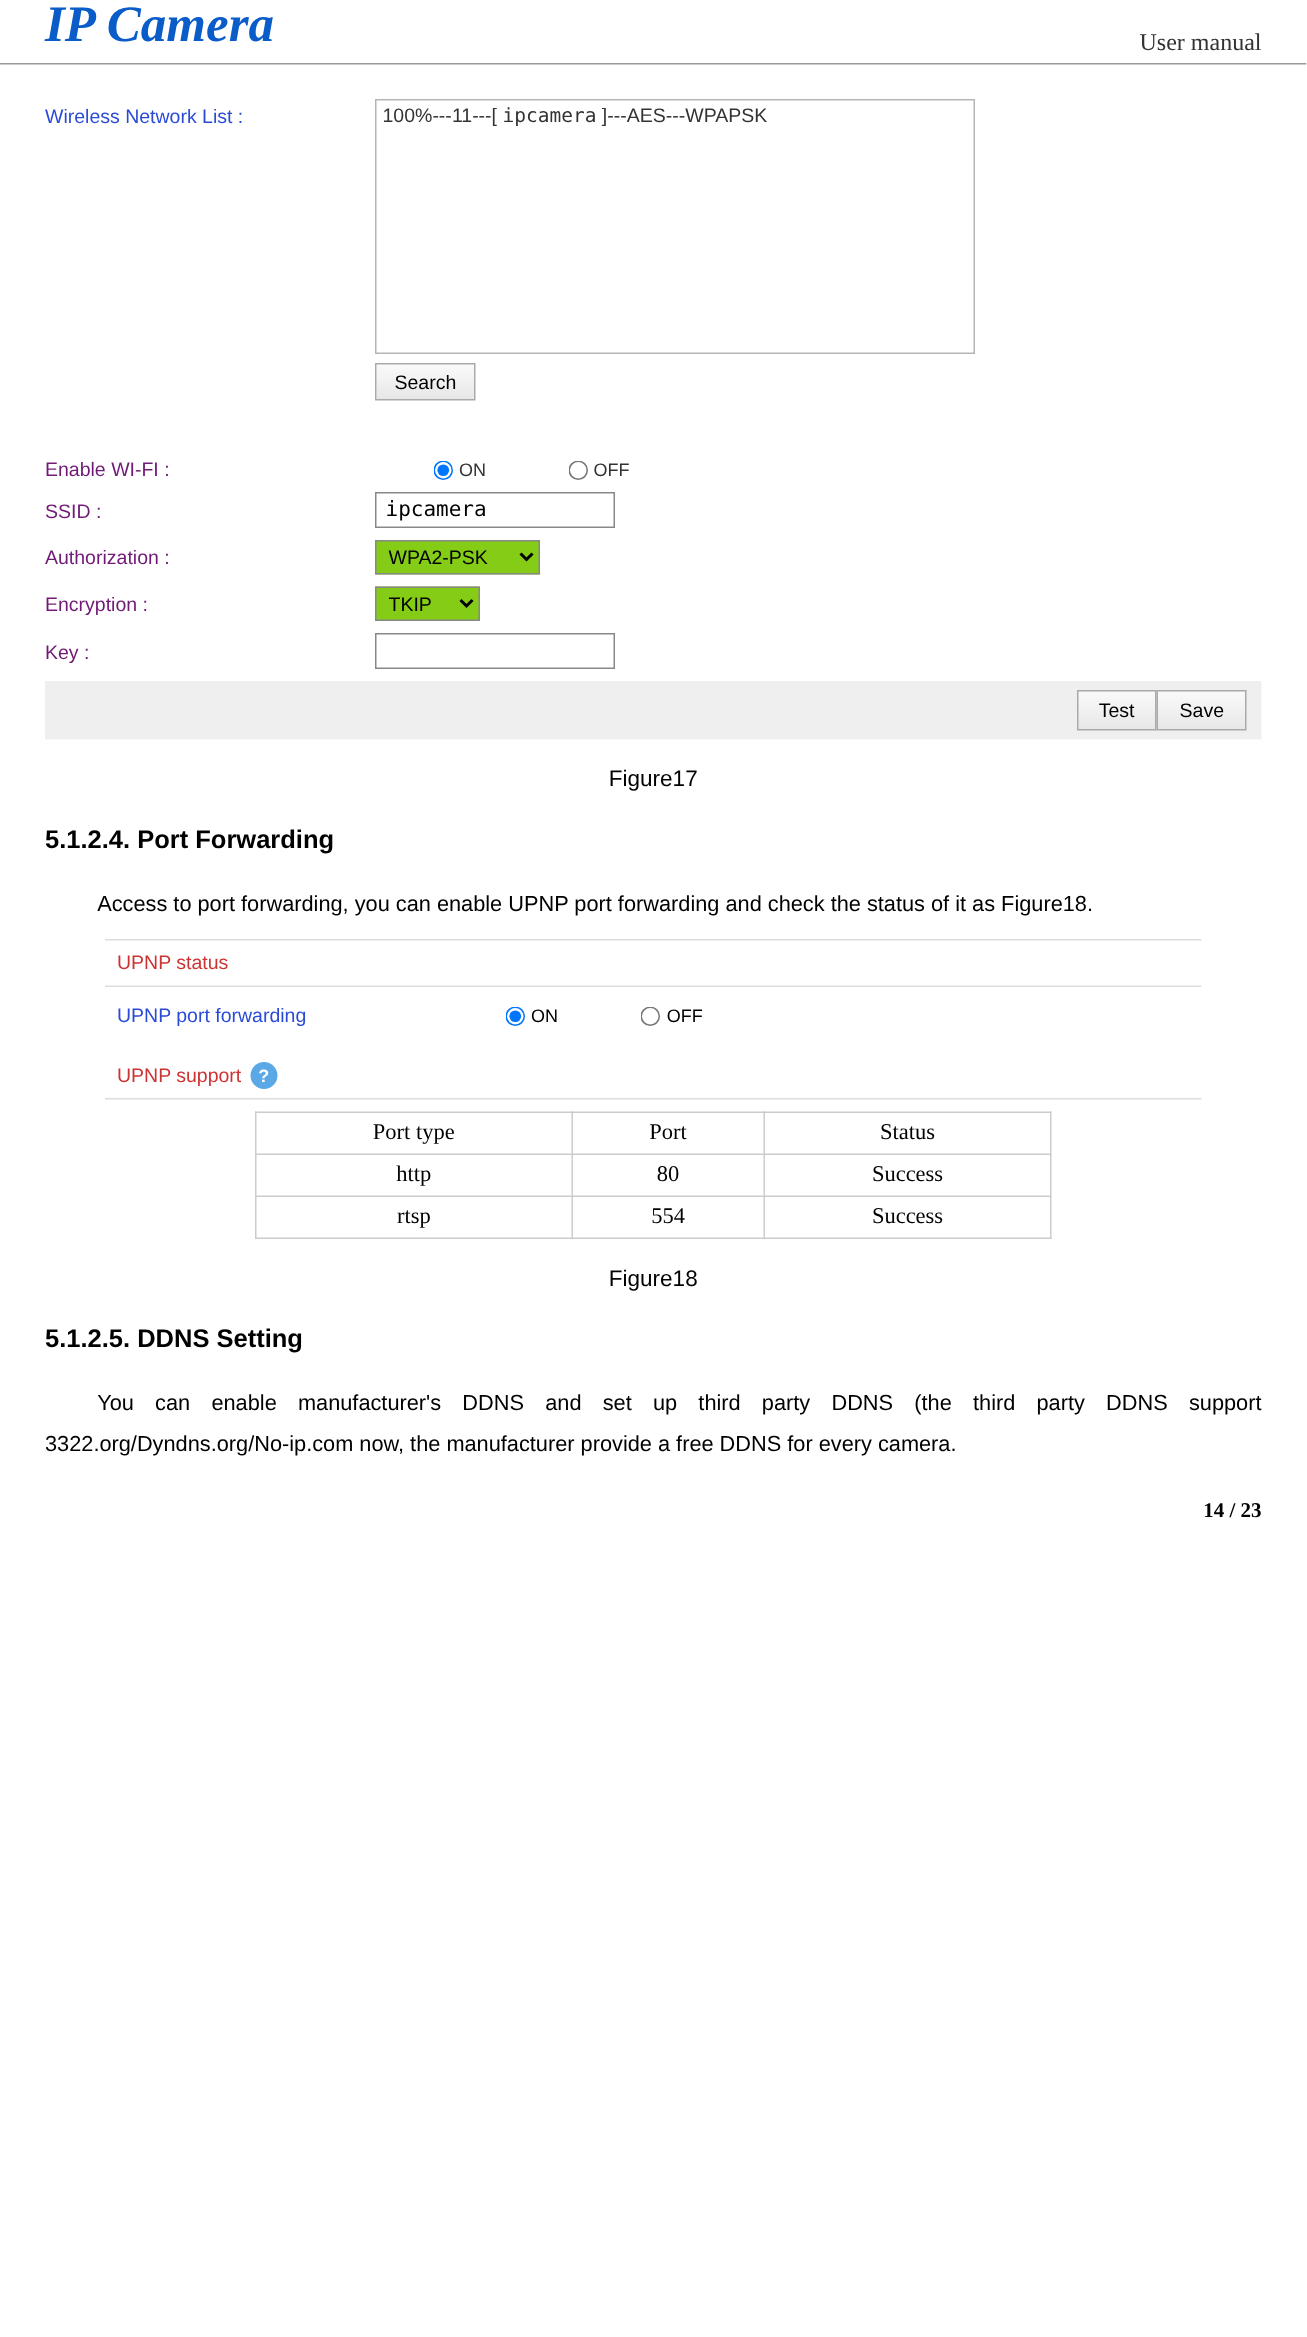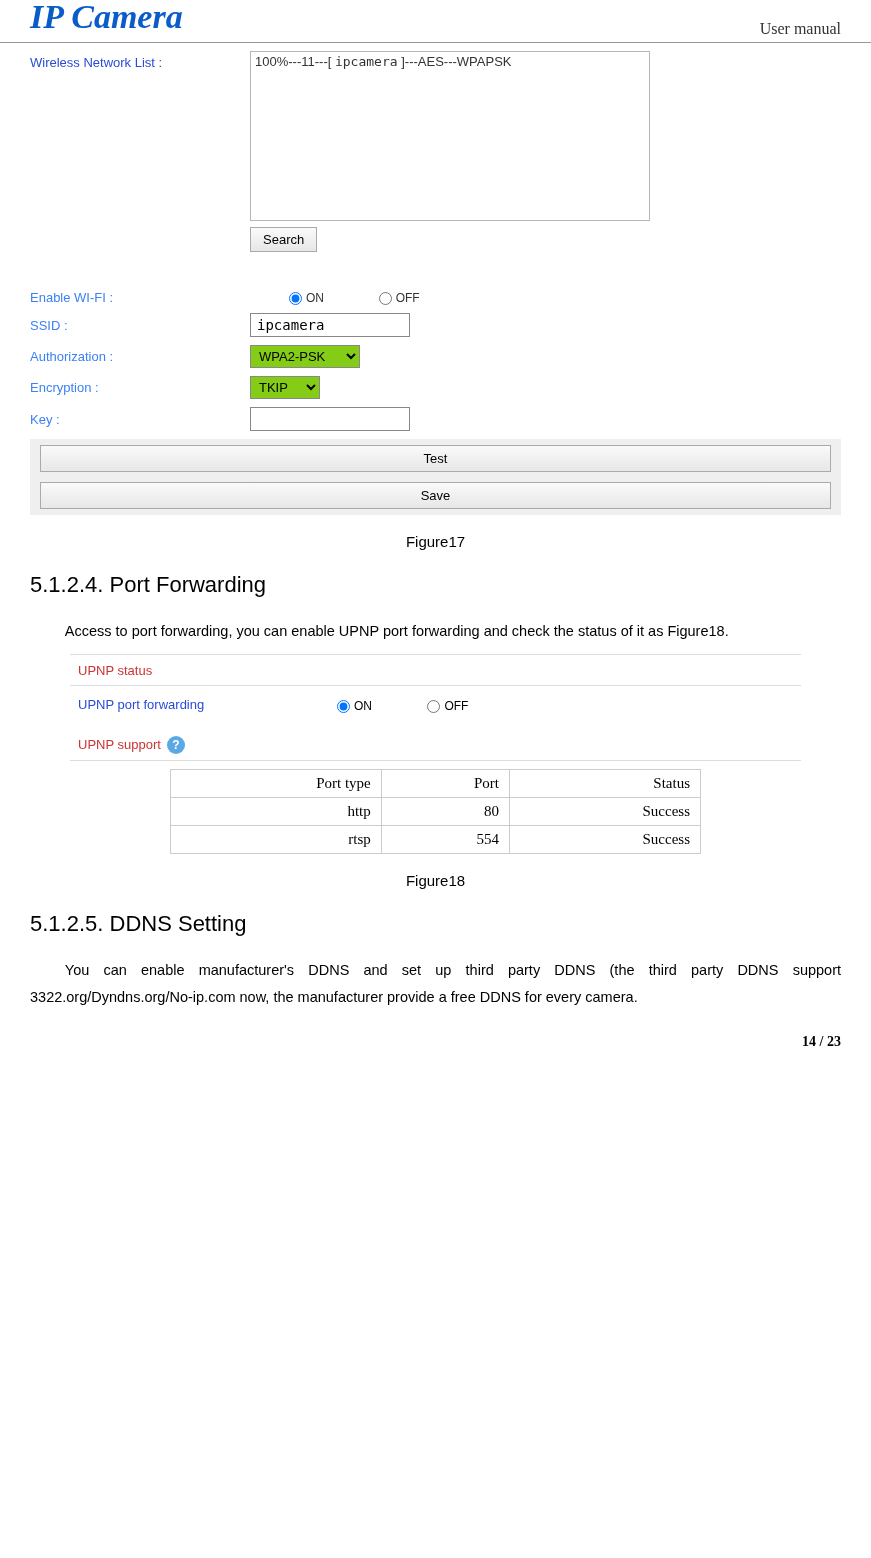--- a/index.html
+++ b/index.html
@@ -29,21 +29,21 @@
     .user-manual-label {
       font-family: "Times New Roman", serif;
       font-size: 16px;
       color: #333;
       margin-top: 20px;
     }
     .page-body { padding: 0 30px; }
 
     
     .wifi-panel {
-      margin: 8px 0 0 0;
+      margin: 23px 0 0 0;
       font-size: 13px;
       color: #333;
     }
     .wifi-row { display: flex; align-items: flex-start; margin-bottom: 6px; }
     .wifi-label { width: 220px; color: #2a4bd7; padding-top: 4px; font-size: 13px; }
     .wifi-control { flex: 1; }
     .net-list-box {
       border: 1px solid #b5b5b5;
       width: 400px;
       height: 170px;
@@ -56,21 +56,21 @@
     .net-list-item { white-space: pre; }
     .net-ssid { font-family: monospace; font-weight: normal; }
     .search-btn {
       margin-top: 6px;
       background: linear-gradient(#fafafa, #e7e7e7);
       border: 1px solid #aaa;
       padding: 4px 12px;
       font-size: 13px;
     }
     .form-row { display: flex; align-items: center; margin: 8px 0; }
-    .form-label { width: 220px; color: #3b82f6; font-size: 13px; }
+    .form-label { width: 220px; color: #701a75; font-size: 13px; }
     .form-control { }
     .text-input {
       border: 1px solid #888;
       padding: 3px 6px;
       font-size: 14px;
       font-family: monospace;
       width: 160px;
     }
     .select-input {
       border: 1px solid #888;
@@ -78,34 +78,32 @@
       font-size: 13px;
       background: #84cc16;
     }
     .radio-group label { margin-right: 12px; font-size: 12px; padding-left: 39px; }
     .radio-group input { margin-right: 4px; vertical-align: middle; }
     .action-bar {
       background: #efefef;
       padding: 6px 10px;
       display: flex;
       justify-content: flex-end;
-      gap: 10px;
       margin-top: 8px;
-      flex-direction: column;
     }
     .action-btn {
       background: linear-gradient(#fafafa, #e7e7e7);
       border: 1px solid #aaa;
       padding: 5px 14px;
       font-size: 13px;
     }
 
     .figure-caption { text-align: center; font-size: 15px; margin: 18px 0 22px 0; }
 
-    h3.section-heading { font-size: 22px; font-weight: normal; margin: 18px 0 20px 0; }
+    h3.section-heading { font-size: 17px; font-weight: bold; margin: 18px 0 20px 0; }
     p.body-text { font-size: 14.5px; line-height: 1.9; text-align: justify; text-indent: 2.4em; margin-bottom: 8px; }
 
     
     .upnp-panel { margin: 8px 40px 0 40px; border-top: 1px solid #ddd; }
     .panel-title-bar { border-bottom: 1px solid #ddd; padding: 6px 8px; }
     .panel-title { color: #c33; font-size: 13px; }
     .upnp-row { display: flex; align-items: center; padding: 10px 8px 16px 8px; }
     .upnp-label { width: 220px; color: #2a4bd7; font-size: 13px; }
     .help-icon {
       display: inline-flex;
@@ -124,21 +122,21 @@
     .status-table {
       margin: 8px 100px 0 100px;
       border-collapse: collapse;
       width: calc(100% - 200px);
       font-family: "Times New Roman", serif;
       font-size: 15px;
     }
     .status-table th, .status-table td {
       border: 1px solid #ccc;
       padding: 5px 10px;
-      text-align: right;
+      text-align: center;
       font-weight: normal;
     }
 
     .page-number {
       position: absolute;
       right: 30px;
       bottom: 10px;
       font-family: "Times New Roman", serif;
       font-weight: bold;
       font-size: 14px;

